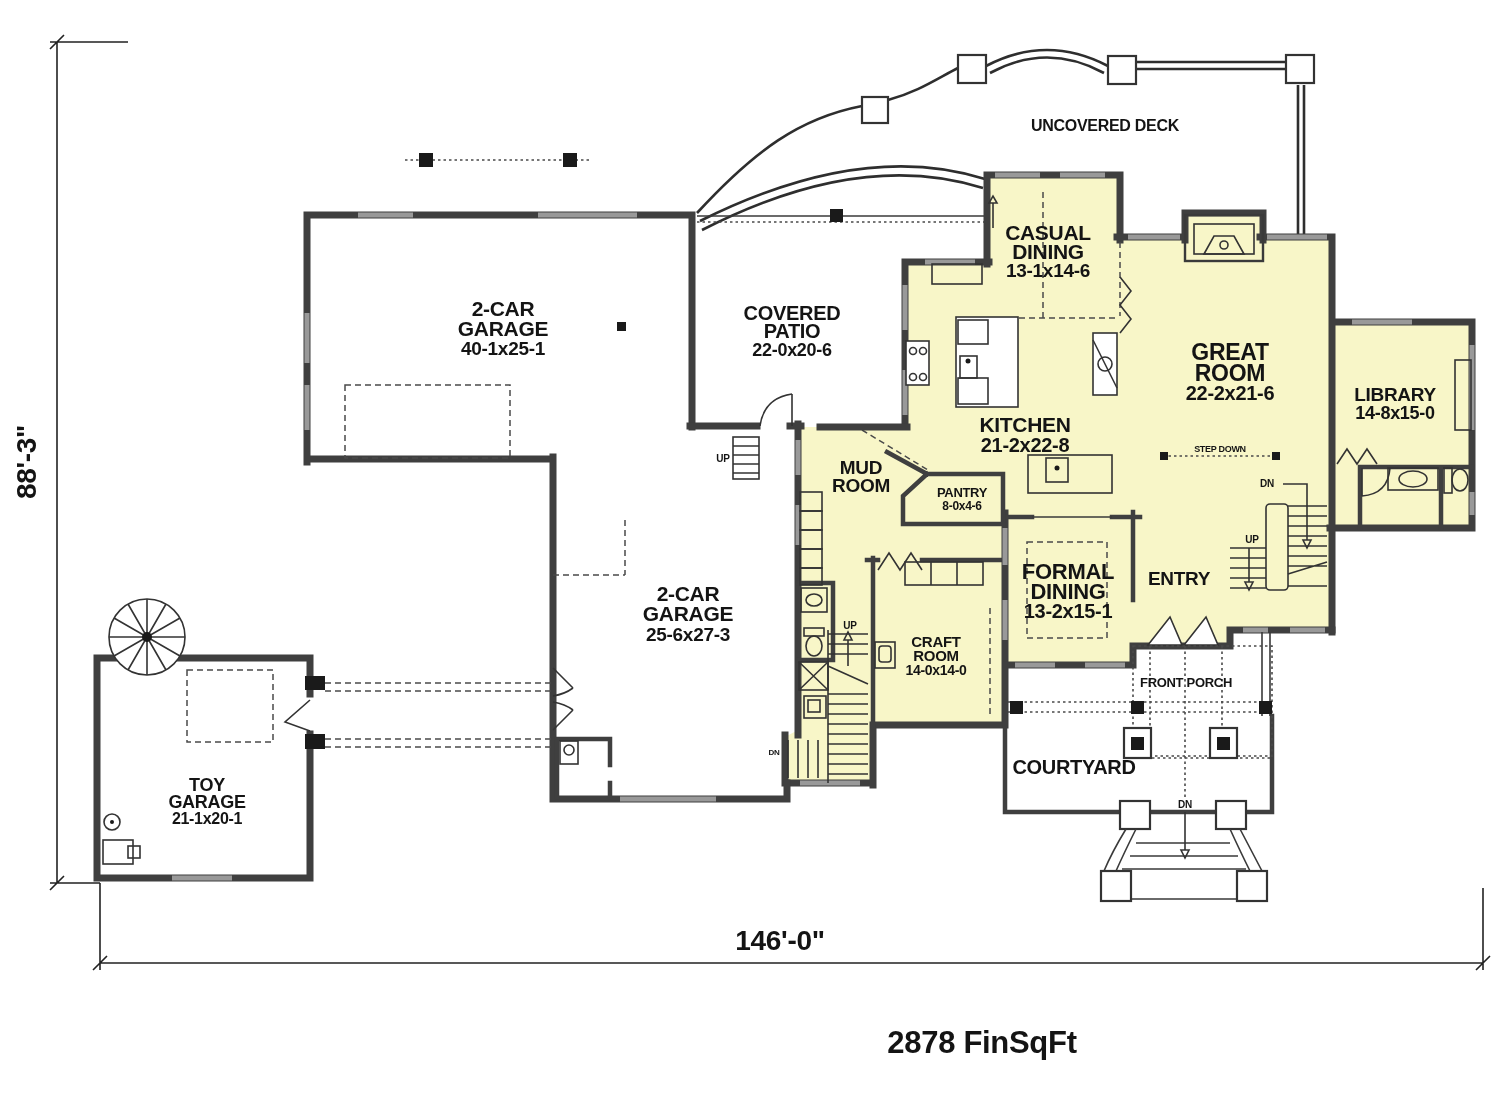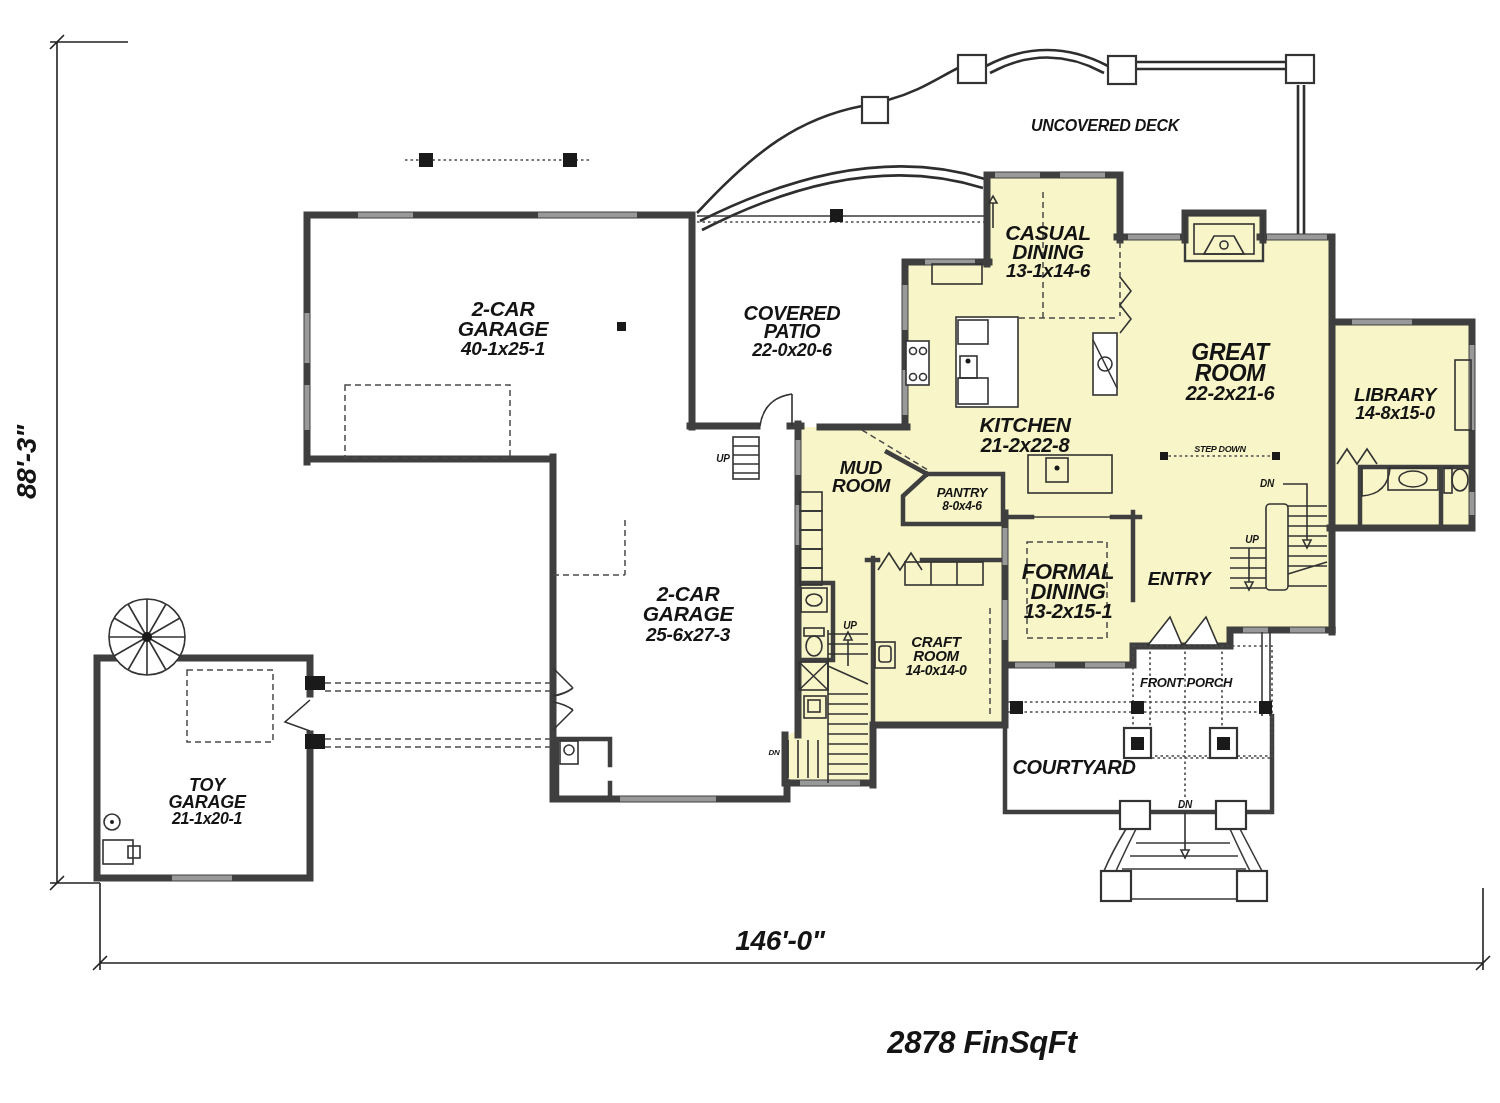--- a/index.html
+++ b/index.html
@@ -1,16 +1,16 @@
 <!DOCTYPE html>
 <html style="--room-fill: #f8f6c8; --wall-color: #3f3f3f; --window-color: #999999;"><head>
 <meta charset="utf-8">
 <style>
   html,body{margin:0;padding:0;background:#fff;}
-  .plan-wrap{position:relative;width:1500px;height:1103px;background:#fff;overflow:hidden;font-style:italic;}
+  .plan-wrap{position:relative;width:1500px;height:1103px;background:#fff;overflow:hidden;}
   svg{position:absolute;left:0;top:0;}
   text{font-family:"Liberation Sans",sans-serif;fill:#141414;}
   .lbl{font-weight:700;letter-spacing:-0.3px;}
   .yellow{fill:var(--room-fill,#f8f6c8);stroke:none;}
   .wall{stroke:var(--wall-color,#3f3f3f);stroke-width:7;fill:none;stroke-linecap:square;}
   .wallmed{stroke:var(--wall-color,#3f3f3f);stroke-width:4.5;fill:none;stroke-linecap:square;}
   .thin{stroke:#3a3a3a;stroke-width:1.6;fill:none;}
   .thin2{stroke:#3a3a3a;stroke-width:2.4;fill:none;}
   .rail{stroke:#2e2e2e;stroke-width:2.6;fill:none;}
   .win{stroke:var(--window-color,#999);stroke-width:5;fill:none;}

